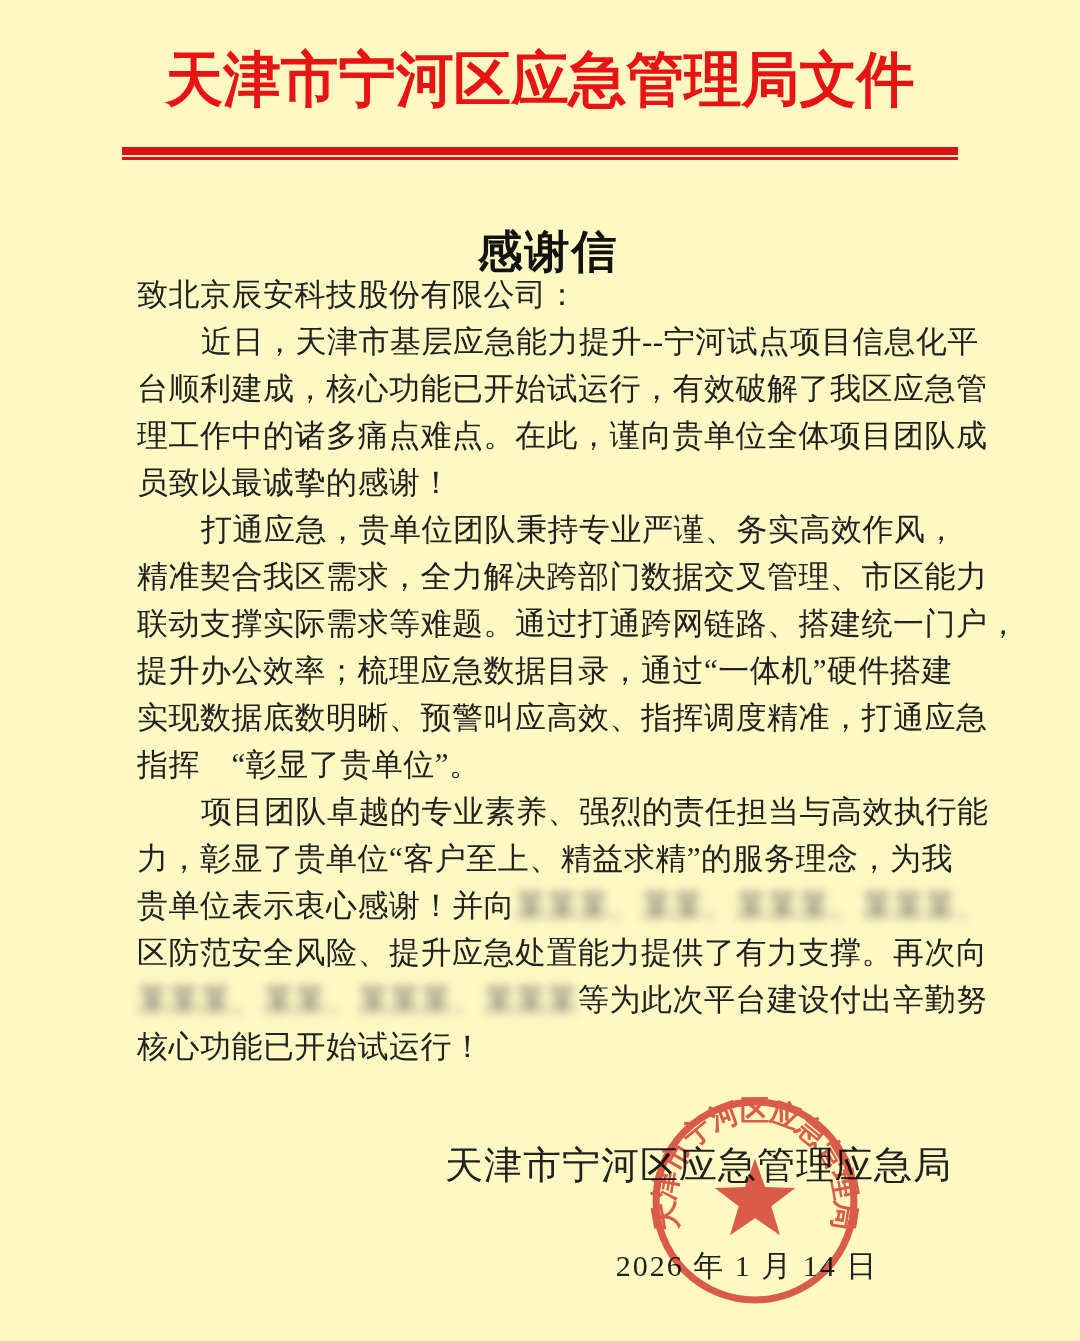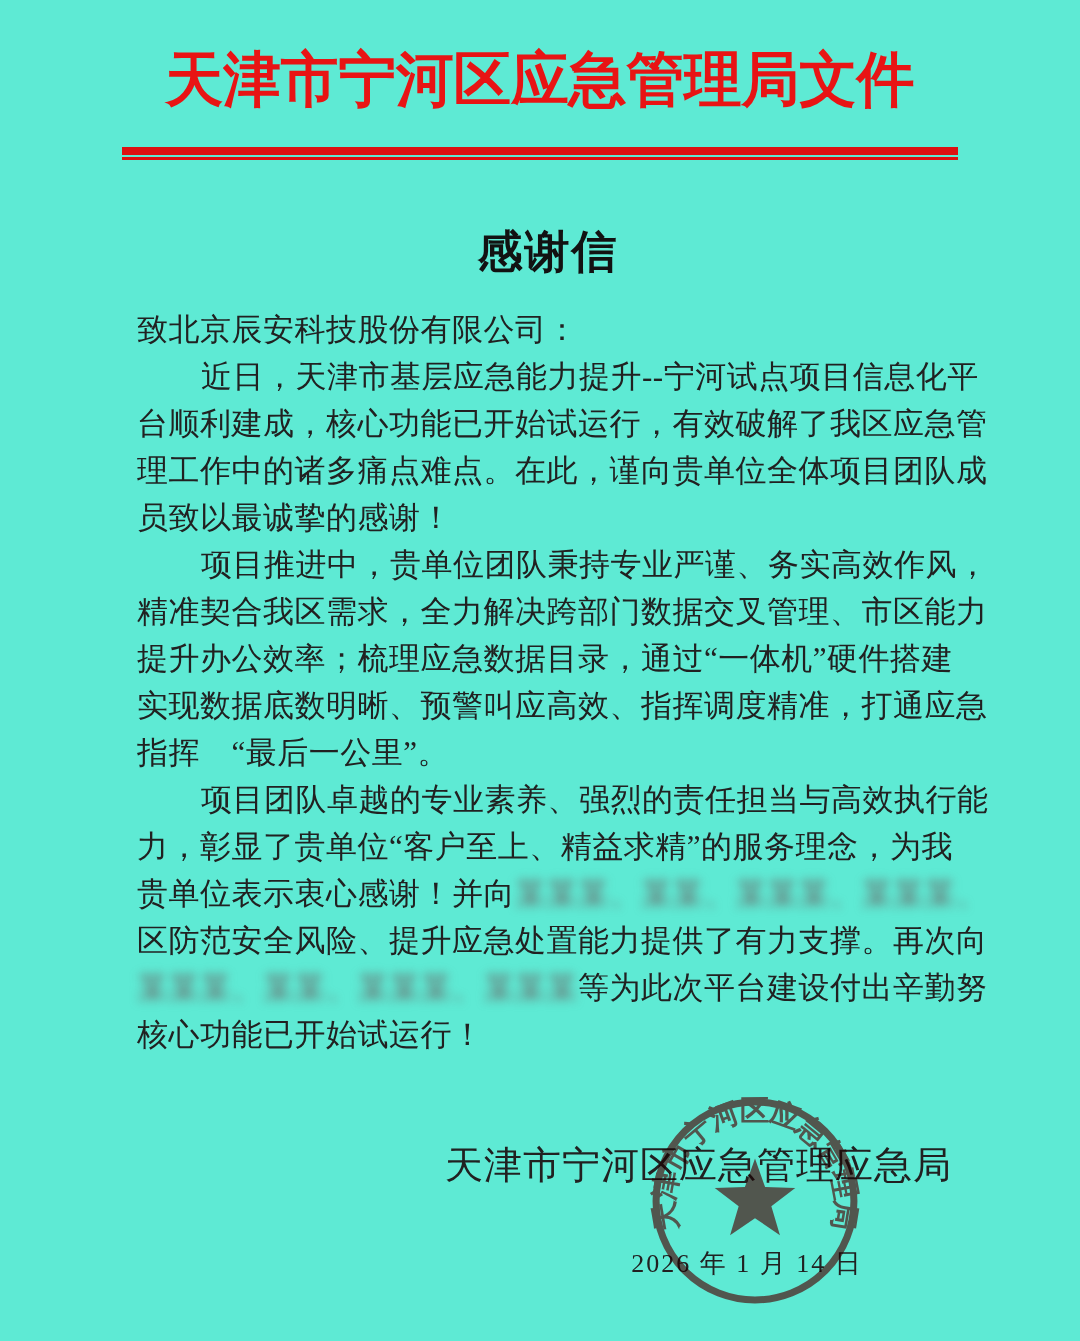--- a/index.html
+++ b/index.html
@@ -1,20 +1,20 @@
 <!DOCTYPE html>
 <html><head>
 <meta charset="utf-8">
 <style>
   html, body { margin: 0; padding: 0; background: #ffffff; }
   .page {
     position: relative;
     width: 1080px;
     height: 1341px;
-    background: #5eead4;
+    background: #fef9c3;
     font-family: "Liberation Serif", "DejaVu Serif", serif;
     overflow: hidden;
   }
   .doc-header {
     position: absolute;
     top: 40px;
     left: 0;
     width: 100%;
     text-align: center;
     font-size: 60px;
@@ -39,21 +39,21 @@
     width: 100%;
     margin: 8px;
     text-align: center;
     font-size: 45px;
     font-weight: bold;
     color: #121212;
     letter-spacing: 2px;
   }
   .letter-body {
     position: absolute;
-    top: 306px;
+    top: 271px;
     left: 137px;
     width: 820px;
     font-size: 31px;
     color: #212121;
   }
   .line {
     height: 47px;
     line-height: 47px;
     white-space: nowrap;
     letter-spacing: 0.5px;
@@ -71,21 +71,21 @@
     color: #212121;
     letter-spacing: 1px;
     white-space: nowrap;
   }
   .date-line {
     position: absolute;
     top: 1246px;
     right: 128px;
     width: 410px;
     text-align: center;
-    font-size: 26px;
+    font-size: 30px;
     color: #212121;
     letter-spacing: 2px;
     white-space: nowrap;
   }
   .stamp {
     position: absolute;
     left: 648px;
     top: 1094px;
     width: 214px;
     height: 214px;
@@ -110,25 +110,26 @@
   </div>
 
   <h1 class="doc-title">感谢信</h1>
 
   <div class="letter-body" id="letter-body">
       <div class="line"><span class="">致北京辰安科技股份有限公司：</span></div>
       <div class="line indent"><span class="">近日，天津市基层应急能力提升--宁河试点项目信息化平</span></div>
       <div class="line"><span class="">台顺利建成，核心功能已开始试运行，有效破解了我区应急管</span></div>
       <div class="line"><span class="">理工作中的诸多痛点难点。在此，谨向贵单位全体项目团队成</span></div>
       <div class="line"><span class="">员致以最诚挚的感谢！</span></div>
-      <div class="line indent"><span class="">项目推进中，贵单位团队秉持专业严谨、务实高效作风，</span></div>
+      <div class="line indent"><span class="">打通应急，贵单位团队秉持专业严谨、务实高效作风，</span></div>
       <div class="line"><span class="">精准契合我区需求，全力解决跨部门数据交叉管理、市区能力</span></div>
+      <div class="line"><span class="">联动支撑实际需求等难题。通过打通跨网链路、搭建统一门户，</span></div>
       <div class="line"><span class="">提升办公效率；梳理应急数据目录，通过“一体机”硬件搭建</span></div>
       <div class="line"><span class="">实现数据底数明晰、预警叫应高效、指挥调度精准，打通应急</span></div>
-      <div class="line"><span class="">指挥　“最后一公里”。</span></div>
+      <div class="line"><span class="">指挥　“彰显了贵单位”。</span></div>
       <div class="line indent"><span class="">项目团队卓越的专业素养、强烈的责任担当与高效执行能</span></div>
       <div class="line"><span class="">力，彰显了贵单位“客户至上、精益求精”的服务理念，为我</span></div>
       <div class="line"><span class="">贵单位表示衷心感谢！并向</span><span class="blurred">某某某、某某、某某某、某某某、</span></div>
       <div class="line"><span class="">区防范安全风险、提升应急处置能力提供了有力支撑。再次向</span></div>
       <div class="line"><span class="blurred">某某某、某某、某某某、某某某</span><span class="">等为此次平台建设付出辛勤努</span></div>
       <div class="line"><span class="">核心功能已开始试运行！</span></div>
     </div>
 
   <div class="signature">天津市宁河区应急管理应急局</div>
 

